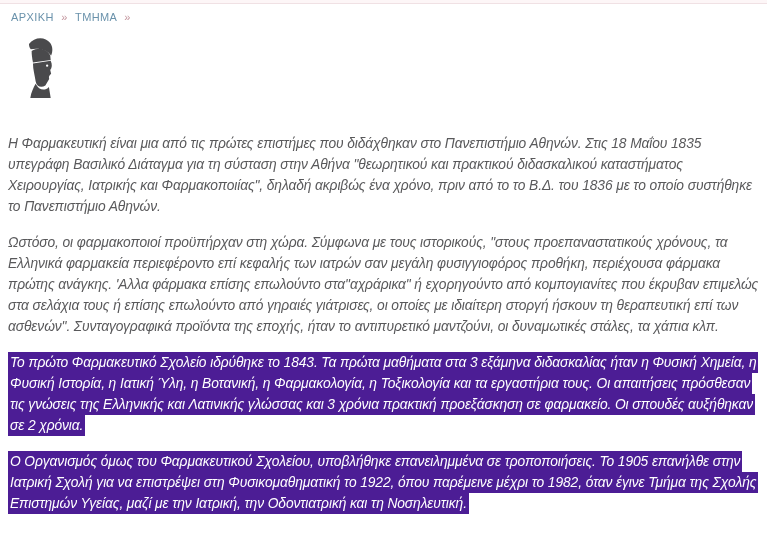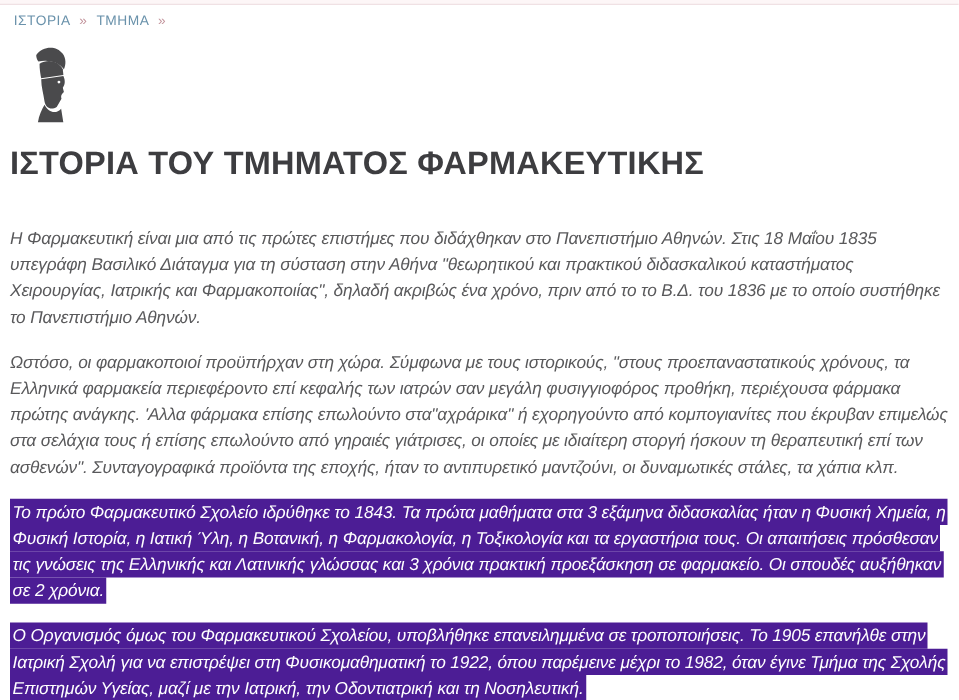--- a/index.html
+++ b/index.html
@@ -30,39 +30,38 @@
         -webkit-box-decoration-break:clone; box-decoration-break:clone; }
 </style>
 </head>
 <body>
 
 <div class="top-strip"></div>
 
 <div class="content">
 
   <nav class="breadcrumb">
-    <a href="#">ΙΣΤΟΡΙΑ</a>
+    <a href="#">ΑΡΧΙΚΗ</a>
     <span class="sep">»</span>
     <a href="#">ΤΜΗΜΑ</a>
     <span class="sep">»</span>
   </nav>
 
   <div class="logo-row">
     <svg class="emblem" viewBox="0 0 34 70" xmlns="http://www.w3.org/2000/svg" aria-hidden="true">
       <g fill="#4a4a4c">
         <path d="M4 9 C10 1 22 0 28 8 C31 12 31 18 29 22 C24 15 14 13 6 15 C4.5 13 4 11 4 9 Z"></path>
         <path d="M7 17 C14 12.5 24 14 28 22 L28.5 27 L8.5 30 C7.5 25.5 7 21 7 17 Z"></path>
         <path d="M8.5 31 L28.5 28 C30.5 32 30 36 28 38.5 L29 42.5 C27 44.5 26 45.5 26.8 48.5 L22.5 56 C17.5 59 12.5 57 11.5 51 C10.5 44 8.5 38 8.5 31 Z"></path>
         <path d="M11.5 54 C15.5 62 22.5 62 26.5 57.5 L28.5 70 L5.5 70 C6.5 63.5 9 58.5 11.5 54 Z"></path>
         <circle cx="24.5" cy="33.5" r="1.3" fill="#ffffff"></circle>
       </g>
     </svg>
   </div>
 
-  <h1 class="page-title">ΙΣΤΟΡΙΑ ΤΟΥ ΤΜΗΜΑΤΟΣ ΦΑΡΜΑΚΕΥΤΙΚΗΣ</h1>
 
   <div class="article">
     <p>
       <span>Η Φαρμακευτική είναι μια από τις πρώτες επιστήμες που διδάχθηκαν στο Πανεπιστήμιο Αθηνών. Στις 18 Μαΐου 1835 υπεγράφη Βασιλικό Διάταγμα για τη σύσταση στην Αθήνα "θεωρητικού και πρακτικού διδασκαλικού καταστήματος Χειρουργίας, Ιατρικής και Φαρμακοποιίας", δηλαδή ακριβώς ένα χρόνο, πριν από το το Β.Δ. του 1836 με το οποίο συστήθηκε το Πανεπιστήμιο Αθηνών.</span>
     </p>
     <p>
       <span>Ωστόσο, οι φαρμακοποιοί προϋπήρχαν στη χώρα. Σύμφωνα με τους ιστορικούς, "στους προεπαναστατικούς χρόνους, τα Ελληνικά φαρμακεία περιεφέροντο επί κεφαλής των ιατρών σαν μεγάλη φυσιγγιοφόρος προθήκη, περιέχουσα φάρμακα πρώτης ανάγκης. 'Αλλα φάρμακα επίσης επωλούντο στα"αχράρικα" ή εχορηγούντο από κομπογιανίτες που έκρυβαν επιμελώς στα σελάχια τους ή επίσης επωλούντο από γηραιές γιάτρισες, οι οποίες με ιδιαίτερη στοργή ήσκουν τη θεραπευτική επί των ασθενών". Συνταγογραφικά προϊόντα της εποχής, ήταν το αντιπυρετικό μαντζούνι, οι δυναμωτικές στάλες, τα χάπια κλπ.</span>
     </p>
     <p>
       <span class="hl">Το πρώτο Φαρμακευτικό Σχολείο ιδρύθηκε το 1843. Τα πρώτα μαθήματα στα 3 εξάμηνα διδασκαλίας ήταν η Φυσική Χημεία, η Φυσική Ιστορία, η Ιατική Ύλη, η Βοτανική, η Φαρμακολογία, η Τοξικολογία και τα εργαστήρια τους. Οι απαιτήσεις πρόσθεσαν τις γνώσεις της Ελληνικής και Λατινικής γλώσσας και 3 χρόνια πρακτική προεξάσκηση σε φαρμακείο. Οι σπουδές αυξήθηκαν σε 2 χρόνια.</span>

